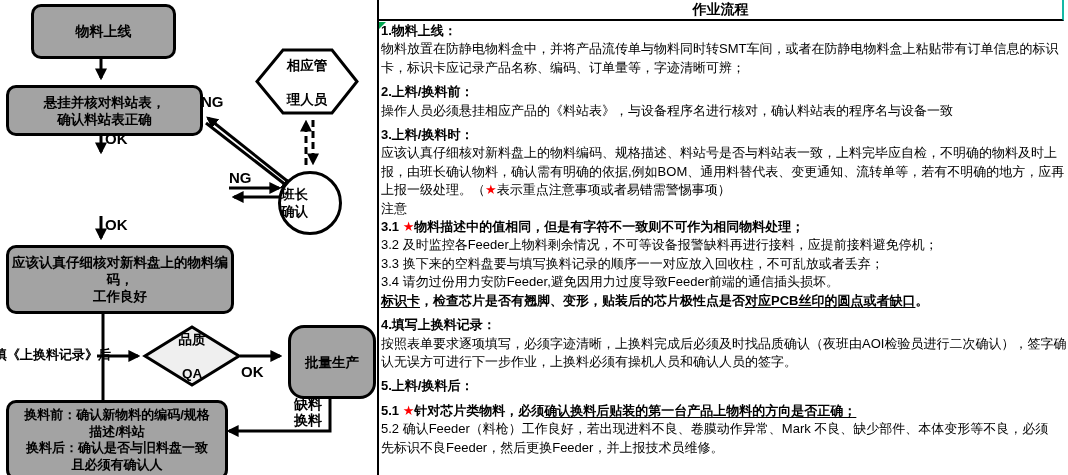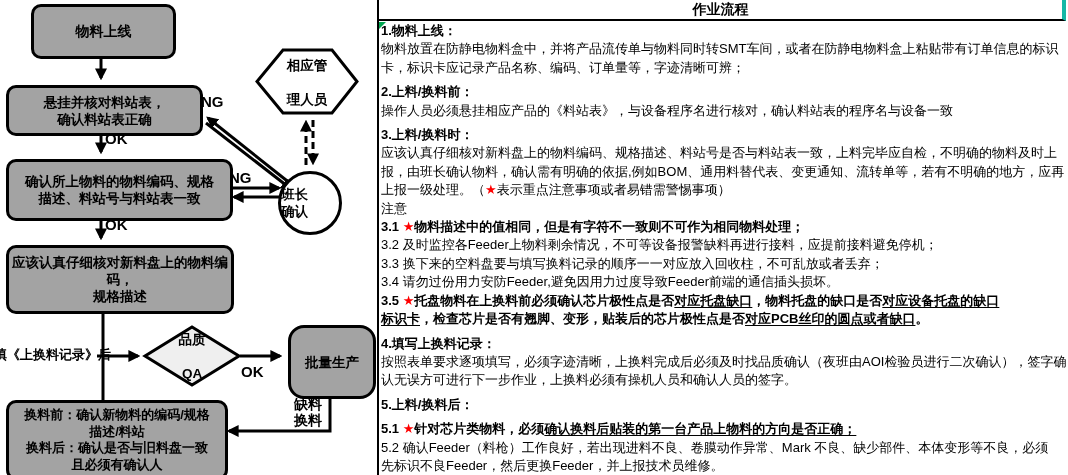--- a/index.html
+++ b/index.html
@@ -22,21 +22,21 @@
   }
   .fc-circle{
     position:absolute;background:#fff;border:3px solid #000;border-radius:50%;
     display:flex;flex-direction:column;align-items:flex-start;justify-content:center;
     font-weight:bold;font-size:13.5px;line-height:17px;text-align:center;z-index:2;
   }
   
   #divider{position:absolute;left:377px;top:0;width:2px;height:475px;background:#000;}
   #title-row{
     position:absolute;left:379px;top:0;width:683px;height:19px;
-    border-bottom:2px solid #000;border-right:4px solid #14b8a6;
+    border-bottom:2px solid #000;border-right:2px solid #14b8a6;
     display:flex;align-items:center;justify-content:center;
     font-weight:bold;font-size:14px;
   }
   #comment-corner{
     position:absolute;left:379px;top:22px;width:0;height:0;
     border-top:7px solid #00a650;border-right:7px solid transparent;z-index:4;
   }
   #doc-body{
     position:absolute;left:381px;top:22px;width:685px;
     font-size:13px;
@@ -85,28 +85,24 @@
 
     <div class="fc-box" style="left:31px;top:4px;width:139px;height:49px;font-size:14px;">
       <div>物料上线</div>
     </div>
 
     <div class="fc-box" style="left:6px;top:85px;width:191px;height:45px;">
       <div>悬挂并核对料站表，</div>
       <div>确认料站表正确</div>
     </div>
 
-    <div class="fc-box" style="left:6px;top:159px;width:221px;height:56px;">
-      <div>确认所上物料的物料编码、规格</div>
-      <div>描述、料站号与料站表一致</div>
-    </div>
 
     <div class="fc-box" style="left:6px;top:245px;width:222px;height:63px;">
       <div>应该认真仔细核对新料盘上的物料编码，</div>
-      <div>规格描述</div>
+      <div>工作良好</div>
     </div>
 
     <div class="fc-box" style="left:6px;top:400px;width:216px;height:74px;font-size:13px;line-height:16.5px;">
       <div>换料前：确认新物料的编码/规格</div>
       <div>描述/料站</div>
       <div>换料后：确认是否与旧料盘一致</div>
       <div>且必须有确认人</div>
     </div>
 
     <div class="fc-box" style="left:288px;top:325px;width:82px;height:68px;border-radius:16px;">
@@ -155,21 +151,20 @@
       <div class="gap"></div>
       <div class="line bold"><span>3.上料/换料时：</span></div>
       <div class="line"><span>应该认真仔细核对新料盘上的物料编码、规格描述、料站号是否与料站表一致，上料完毕应自检，不明确的物料及时上</span></div>
       <div class="line"><span>报，由班长确认物料，确认需有明确的依据,例如BOM、通用料替代表、变更通知、流转单等，若有不明确的地方，应再</span></div>
       <div class="line"><span>上报一级处理。（</span><span class="red">★</span><span>表示重点注意事项或者易错需警惕事项）</span></div>
       <div class="line"><span>注意</span></div>
       <div class="line"><span class="bold">3.1 </span><span class="bold red">★</span><span class="bold">物料描述中的值相同，但是有字符不一致则不可作为相同物料处理；</span></div>
       <div class="line"><span>3.2 及时监控各Feeder上物料剩余情况，不可等设备报警缺料再进行接料，应提前接料避免停机；</span></div>
       <div class="line"><span>3.3 换下来的空料盘要与填写换料记录的顺序一一对应放入回收柱，不可乱放或者丢弃；</span></div>
       <div class="line"><span>3.4 请勿过份用力安防Feeder,避免因用力过度导致Feeder前端的通信插头损坏。</span></div>
-      <div class="line"><span class="bold">3.5 </span><span class="bold red">★</span><span class="bold">托盘物料在上换料前必须确认芯片极性点是否</span><span class="bold ul">对应托盘缺口</span><span class="bold">，物料托盘的缺口是否</span><span class="bold ul">对应设备托盘的缺口</span></div>
       <div class="line"><span class="bold ul">标识卡</span><span class="bold">，检查芯片是否有翘脚、变形，贴装后的芯片极性点是否</span><span class="bold ul">对应PCB丝印的圆点或者缺口</span><span class="bold">。</span></div>
       <div class="gap"></div>
       <div class="line bold"><span>4.填写上换料记录：</span></div>
       <div class="line"><span>按照表单要求逐项填写，必须字迹清晰，上换料完成后必须及时找品质确认（夜班由AOI检验员进行二次确认），签字确</span></div>
       <div class="line"><span>认无误方可进行下一步作业，上换料必须有操机人员和确认人员的签字。</span></div>
       <div class="gap"></div>
       <div class="line bold"><span>5.上料/换料后：</span></div>
       <div class="gap"></div>
       <div class="line"><span class="bold">5.1 </span><span class="bold red">★</span><span class="bold">针对芯片类物料，必须</span><span class="bold ul">确认换料后贴装的第一台产品上物料的方向是否正确； </span></div>
       <div class="line"><span>5.2  确认Feeder（料枪）工作良好，若出现进料不良、卷膜动作异常、Mark 不良、缺少部件、本体变形等不良，必须</span></div>

